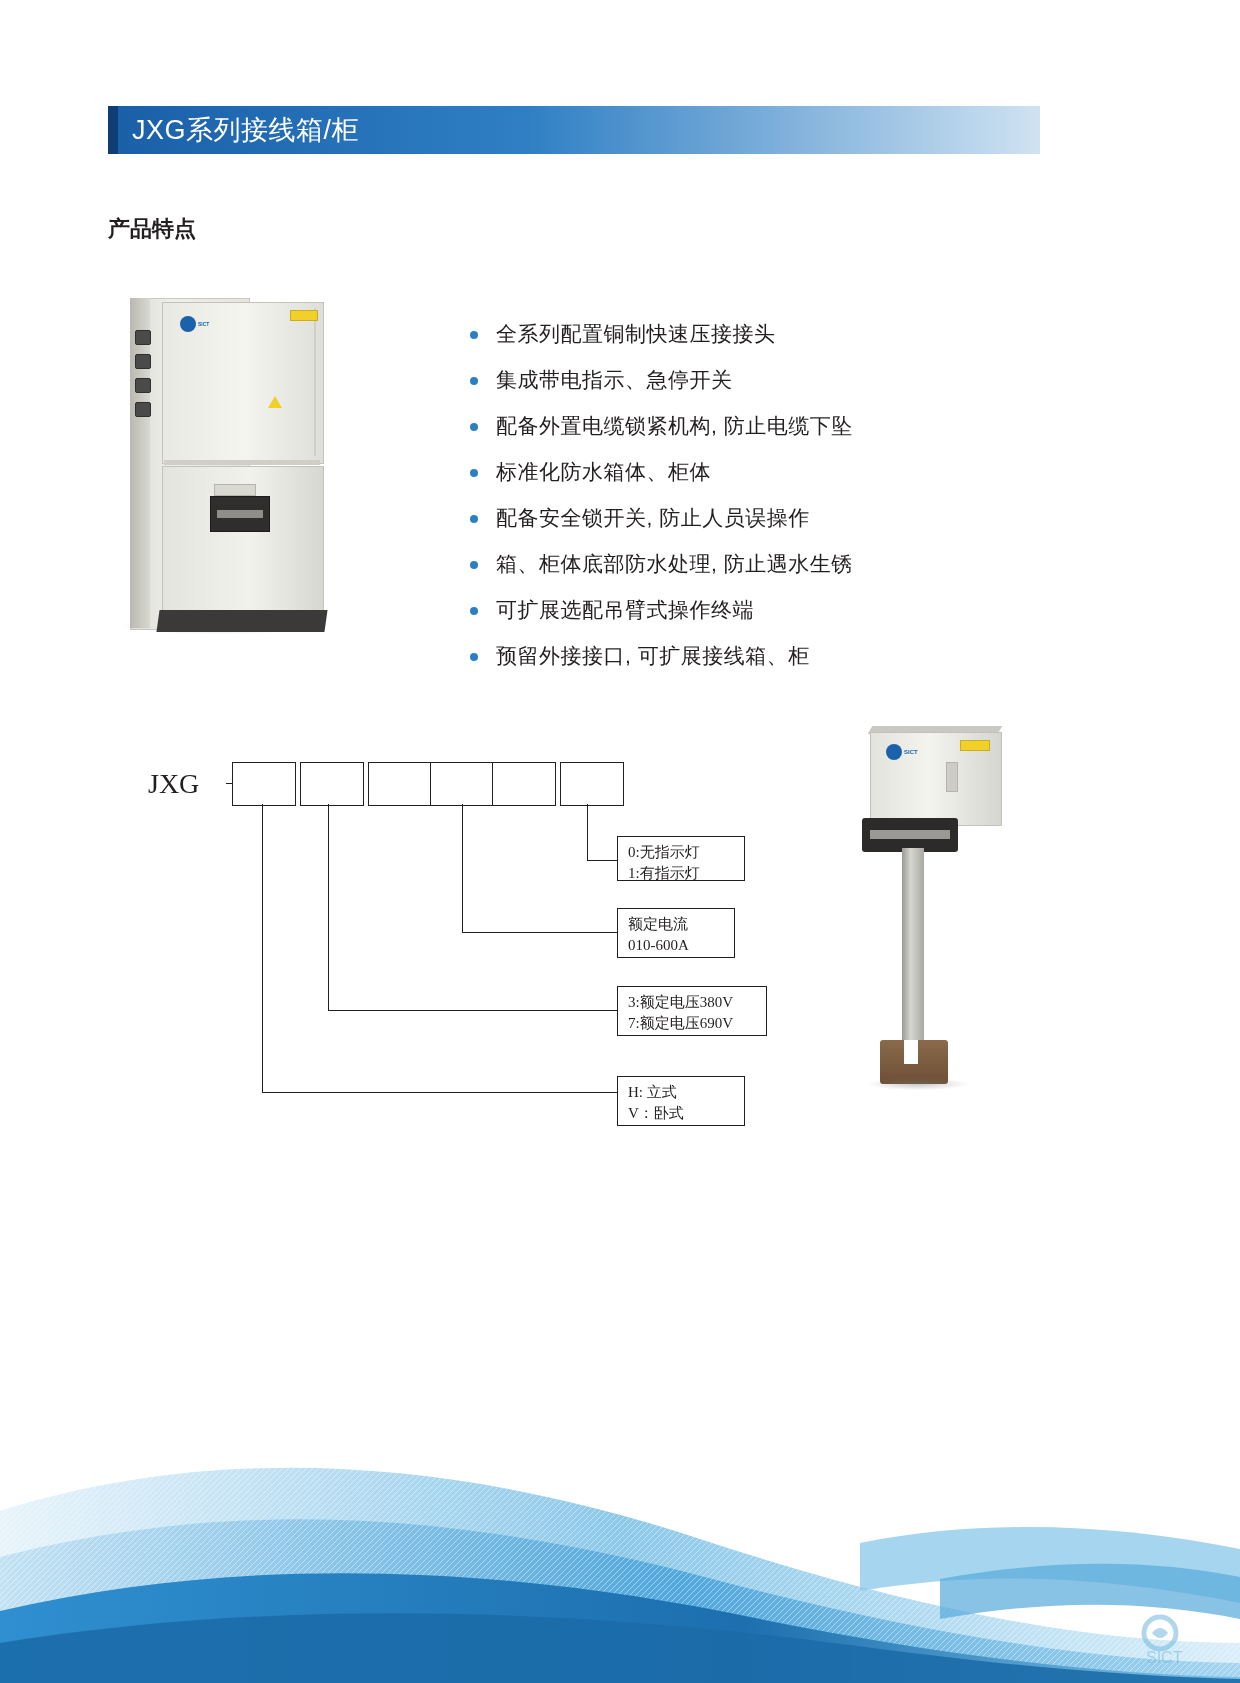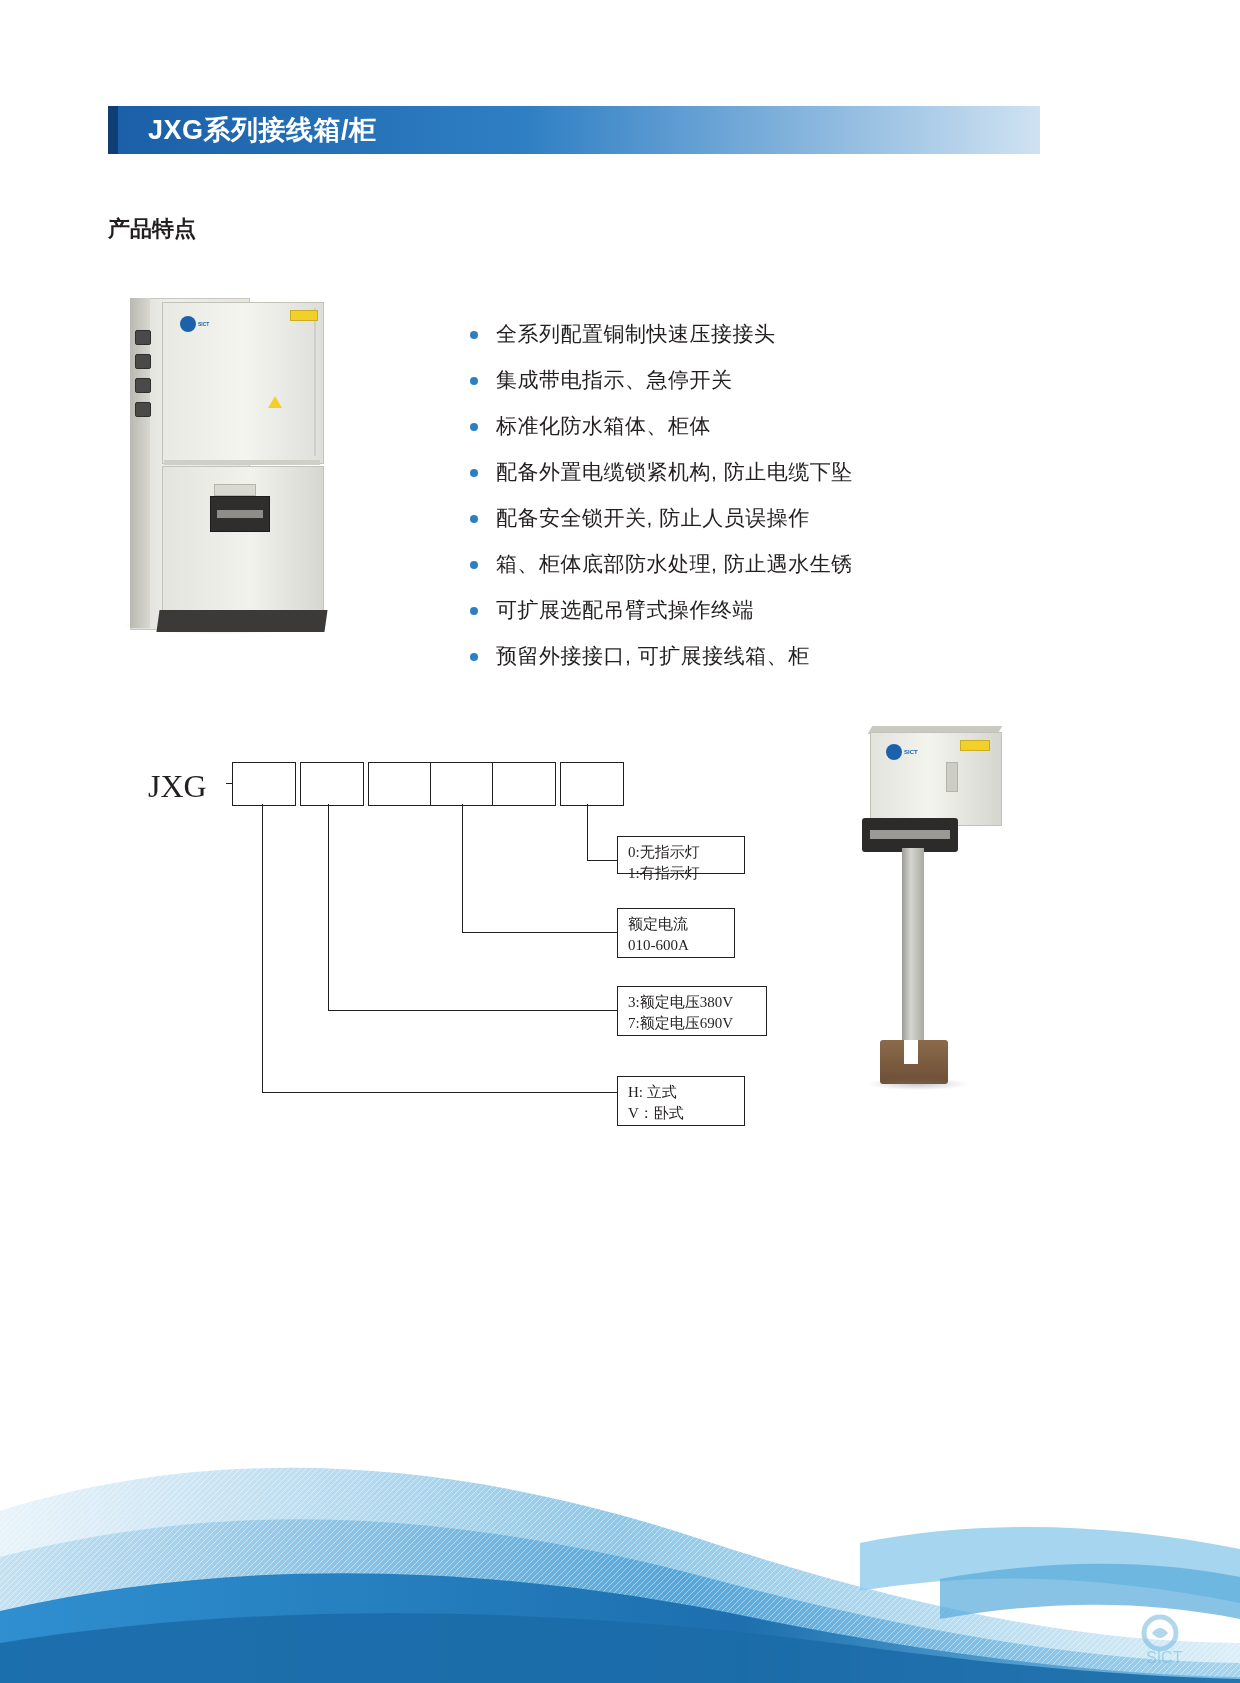--- a/index.html
+++ b/index.html
@@ -34,24 +34,24 @@
     display: flex;
     align-items: center;
   }
   #title-accent {
     width: 10px;
     height: 48px;
     background: #0e3e73;
     flex: 0 0 auto;
   }
   #title-text {
-    padding-left: 30px;
+    padding-left: 14px;
     color: #ffffff;
     font-size: 27px;
-    font-weight: bold;
+    font-weight: normal;
     letter-spacing: 0.5px;
     line-height: 48px;
   }
 
   
   #section-heading {
     position: absolute;
     left: 108px;
     top: 214px;
     font-size: 22px;
@@ -245,21 +245,21 @@
     left: 140px;
     top: 748px;
     width: 640px;
     height: 380px;
   }
   #model-prefix {
     position: absolute;
     left: 8px;
     top: 20px;
     font-family: "Liberation Serif", serif;
-    font-size: 32px;
+    font-size: 28px;
     color: #231f20;
   }
   .code-box {
     position: absolute;
     top: 14px;
     width: 62px;
     height: 42px;
     border: 1px solid #231f20;
     background: #ffffff;
   }
@@ -452,25 +452,25 @@
     <div class="feature">
       <div class="dot"></div>
       <div class="txt">全系列配置铜制快速压接接头</div>
     </div>
     <div class="feature">
       <div class="dot"></div>
       <div class="txt">集成带电指示、急停开关</div>
     </div>
     <div class="feature">
       <div class="dot"></div>
+      <div class="txt">配备外置电缆锁紧机构, 防止电缆下坠</div>
+    </div>
+    <div class="feature">
+      <div class="dot"></div>
       <div class="txt">标准化防水箱体、柜体</div>
-    </div>
-    <div class="feature">
-      <div class="dot"></div>
-      <div class="txt">配备外置电缆锁紧机构, 防止电缆下坠</div>
     </div>
     <div class="feature">
       <div class="dot"></div>
       <div class="txt">配备安全锁开关, 防止人员误操作</div>
     </div>
     <div class="feature">
       <div class="dot"></div>
       <div class="txt">箱、柜体底部防水处理, 防止遇水生锈</div>
     </div>
     <div class="feature">
@@ -490,21 +490,21 @@
 
     <div class="code-box" style="left:92px;"></div>
     <div class="code-box" style="left:160px;"></div>
     <div class="code-box" style="left:228px;"></div>
     <div class="code-box" style="left:290px;"></div>
     <div class="code-box" style="left:352px;"></div>
     <div class="code-box" style="left:420px;"></div>
 
     <div class="lead v" style="left:447px; top:56px; height:56px;"></div>
     <div class="lead h" style="left:447px; top:112px; width:30px;"></div>
-    <div class="note-box" style="left:477px; top:88px; width:128px; height:38px;">
+    <div class="note-box" style="left:477px; top:88px; width:128px; height:45px;">
       <div>0:无指示灯</div>
       <div>1:有指示灯</div>
     </div>
 
     <div class="lead v" style="left:322px; top:56px; height:128px;"></div>
     <div class="lead h" style="left:322px; top:184px; width:155px;"></div>
     <div class="note-box" style="left:477px; top:160px; width:118px; height:50px;">
       <div>额定电流</div>
       <div>010-600A</div>
     </div>

